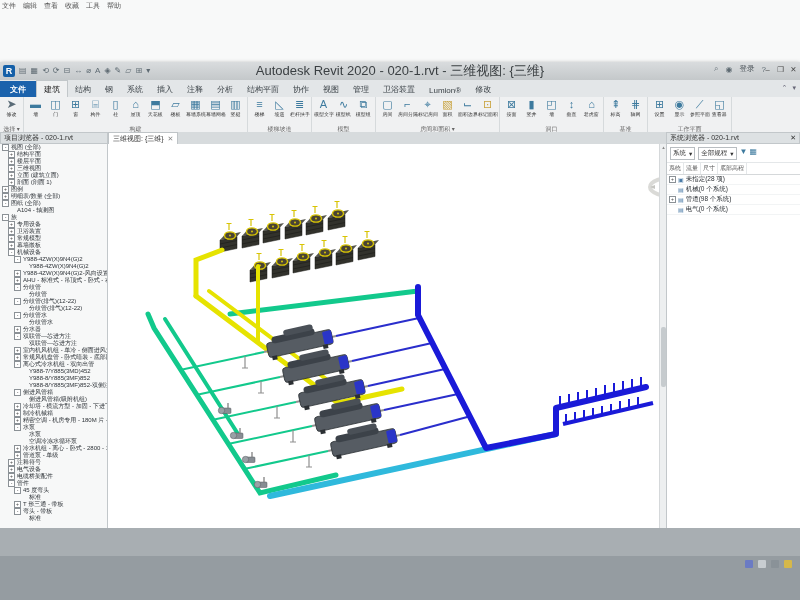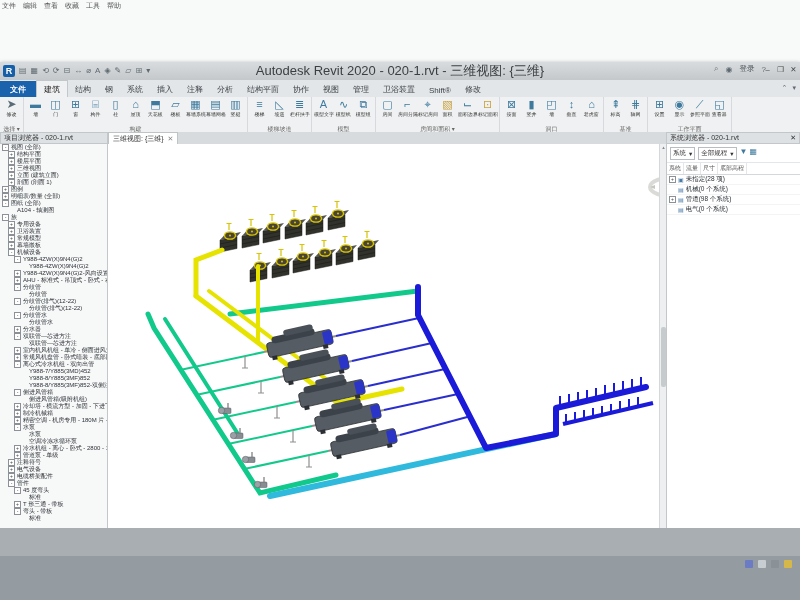--- a/index.html
+++ b/index.html
@@ -163,21 +163,21 @@
           <span class="tab">钢</span>
           <span class="tab">系统</span>
           <span class="tab">插入</span>
           <span class="tab">注释</span>
           <span class="tab">分析</span>
           <span class="tab">结构平面</span>
           <span class="tab">协作</span>
           <span class="tab">视图</span>
           <span class="tab">管理</span>
           <span class="tab">卫浴装置</span>
-          <span class="tab">Shift®</span>
+          <span class="tab">Lumion®</span>
           <span class="tab">修改</span>
         </span>
       <div id="tab-right">
         <span>⌃</span>
         <span>▾</span>
       </div>
     </div>
 
     <div id="ribbon">
       <div class="panel" id="panel-select">

